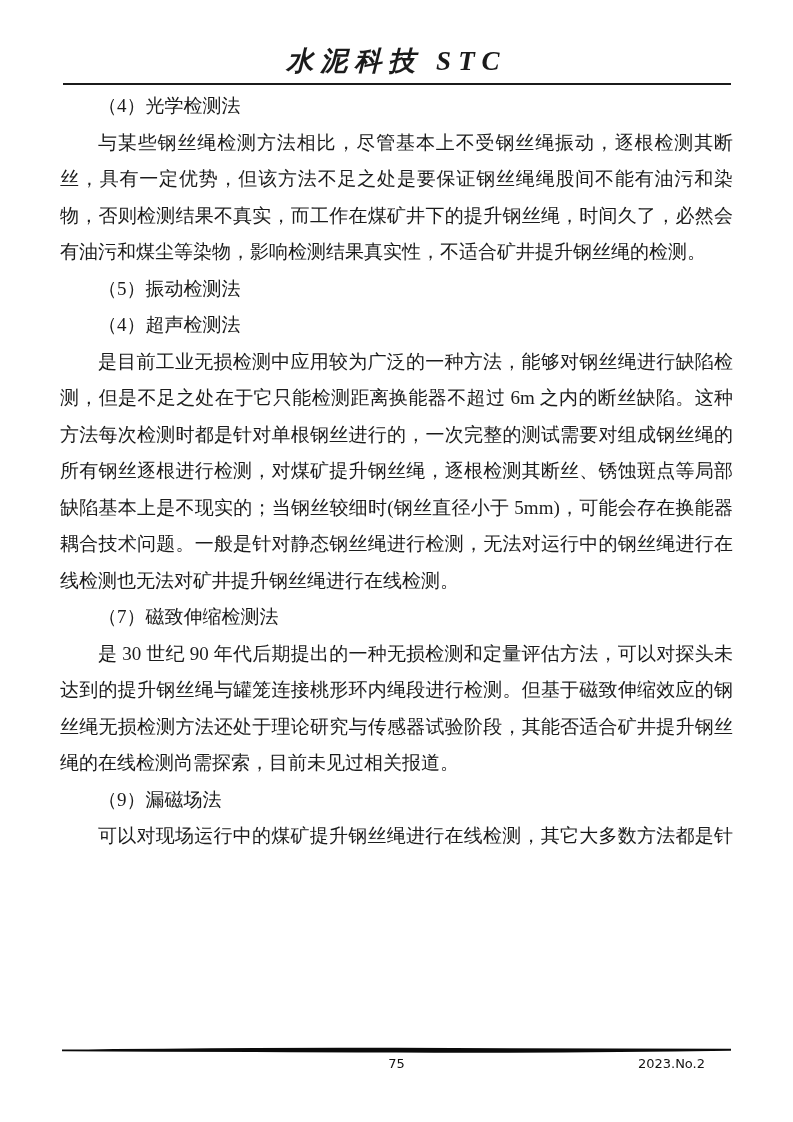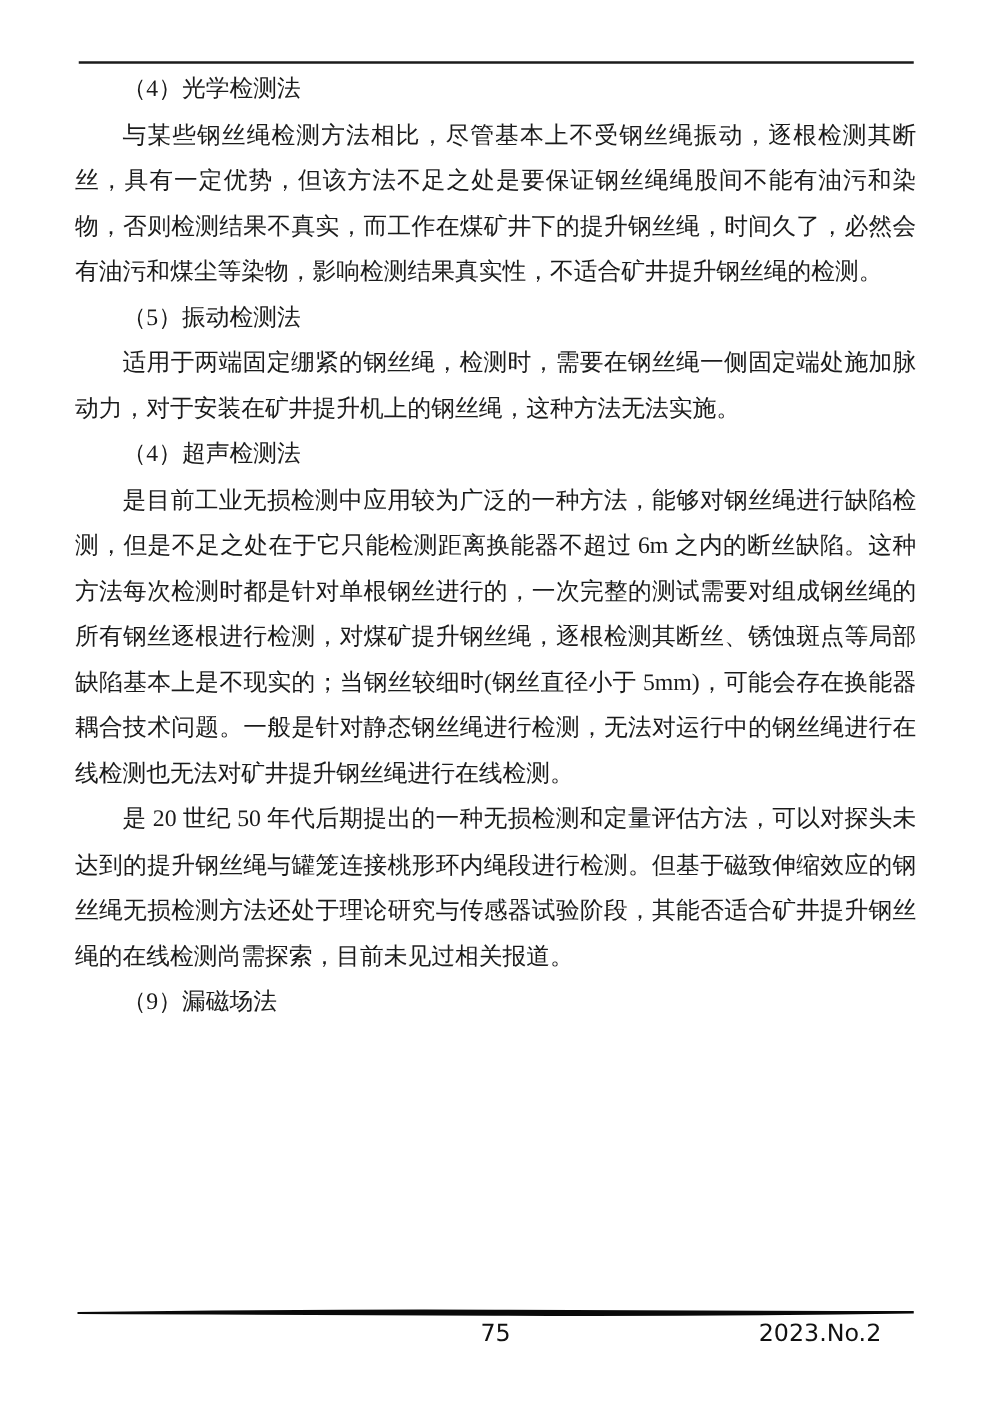--- a/index.html
+++ b/index.html
@@ -61,70 +61,72 @@
   }
   .footer-rule {
     display: block;
     width: 673px;
     height: 9px;
   }
   .footer-row {
     position: relative;
     height: 20px;
     font-family: "DejaVu Sans", "Liberation Sans", sans-serif;
-    font-size: 19px;
+    font-size: 13px;
     color: #111111;
   }
   .page-number {
     position: absolute;
     left: 50%;
     top: 1px;
     transform: translateX(-50%);
   }
   .issue-label {
     position: absolute;
     right: 28px;
     top: 1px;
   }
 </style>
 </head>
 <body>
 
 <div class="page">
 
   <header class="journal-header">
+    <div class="journal-title">水泥科技 STC</div>
     <hr class="header-rule">
   </header>
 
   <main class="article-body">
 
     <section>
       <h3 class="sec-heading">（4）光学检测法</h3>
       <p class="para">与某些钢丝绳检测方法相比，尽管基本上不受钢丝绳振动，逐根检测其断丝，具有一定优势，但该方法不足之处是要保证钢丝绳绳股间不能有油污和染物，否则检测结果不真实，而工作在煤矿井下的提升钢丝绳，时间久了，必然会有油污和煤尘等染物，影响检测结果真实性，不适合矿井提升钢丝绳的检测。</p>
     </section>
 
     <section>
       <h3 class="sec-heading">（5）振动检测法</h3>
-      <p class="para">适用于两端固定绷紧的钢丝绳，检测时，需要在钢丝绳一侧固定端处施加脉动力，对于安装在矿井提升机上的钢丝绳，这种方法无法实施。</p>
     </section>
 
     <section>
       <h3 class="sec-heading">（4）超声检测法</h3>
       <p class="para">是目前工业无损检测中应用较为广泛的一种方法，能够对钢丝绳进行缺陷检测，但是不足之处在于它只能检测距离换能器不超过 6m 之内的断丝缺陷。这种方法每次检测时都是针对单根钢丝进行的，一次完整的测试需要对组成钢丝绳的所有钢丝逐根进行检测，对煤矿提升钢丝绳，逐根检测其断丝、锈蚀斑点等局部缺陷基本上是不现实的；当钢丝较细时(钢丝直径小于 5mm)，可能会存在换能器耦合技术问题。一般是针对静态钢丝绳进行检测，无法对运行中的钢丝绳进行在线检测也无法对矿井提升钢丝绳进行在线检测。</p>
     </section>
 
     <section>
-      <p class="para">是 20 世纪 50 年代后期提出的一种无损检测和定量评估方法，可以对探头未达到的提升钢丝绳与罐笼连接桃形环内绳段进行检测。但基于磁致伸缩效应的钢丝绳无损检测方法还处于理论研究与传感器试验阶段，其能否适合矿井提升钢丝绳的在线检测尚需探索，目前未见过相关报道。</p>
+      <h3 class="sec-heading">（7）磁致伸缩检测法</h3>
+      <p class="para">是 30 世纪 90 年代后期提出的一种无损检测和定量评估方法，可以对探头未达到的提升钢丝绳与罐笼连接桃形环内绳段进行检测。但基于磁致伸缩效应的钢丝绳无损检测方法还处于理论研究与传感器试验阶段，其能否适合矿井提升钢丝绳的在线检测尚需探索，目前未见过相关报道。</p>
     </section>
 
     <section>
     </section>
 
     <section>
       <h3 class="sec-heading">（9）漏磁场法</h3>
+      <p class="para fill">可以对现场运行中的煤矿提升钢丝绳进行在线检测，其它大多数方法都是针</p>
     </section>
 
   </main>
 
   <footer class="page-footer">
     <svg class="footer-rule" viewBox="0 0 673 9" preserveAspectRatio="none" xmlns="http://www.w3.org/2000/svg">
       <path d="M 2 3.6 Q 200 1.2 336 1.8 Q 500 2.6 671 2.8 L 671 4.8 Q 500 7.4 336 6.6 Q 150 5.8 2 5.2 Z" fill="#0a0a0a"></path>
     </svg>
     <div class="footer-row">
       <span class="page-number">75</span>

